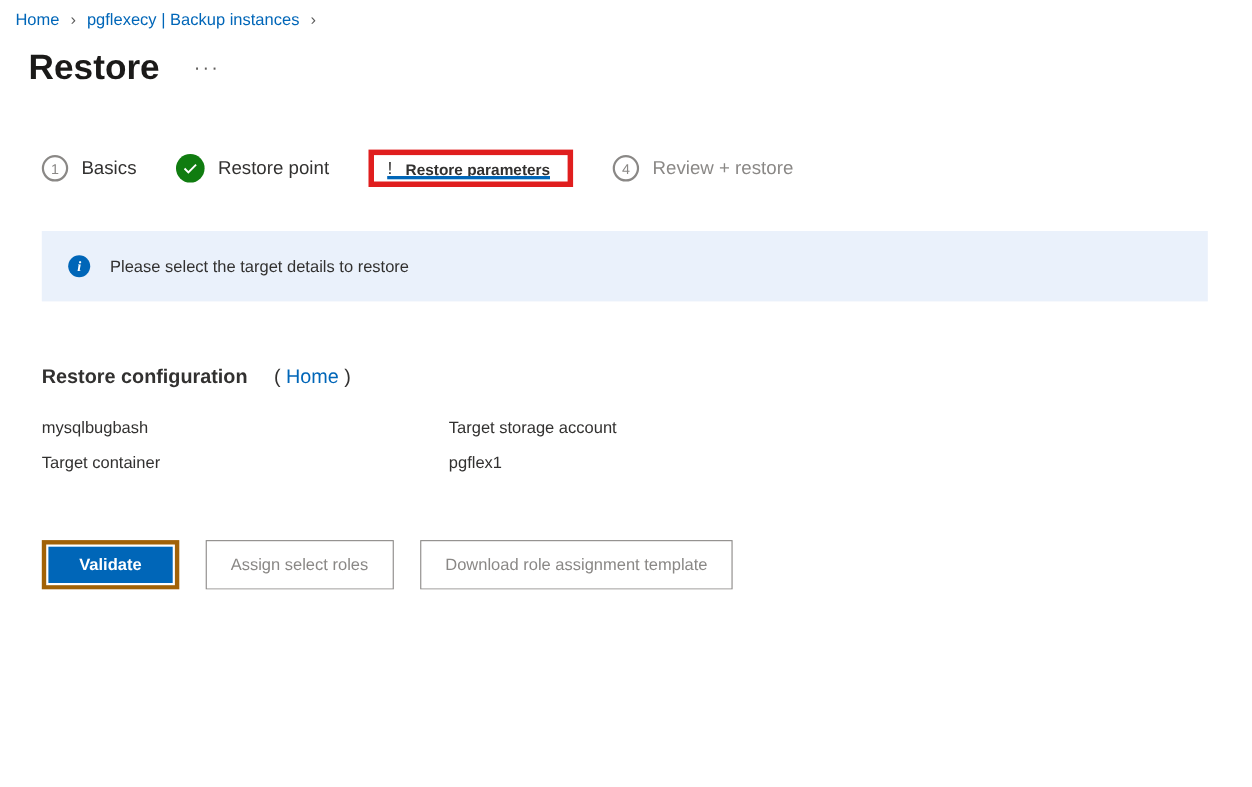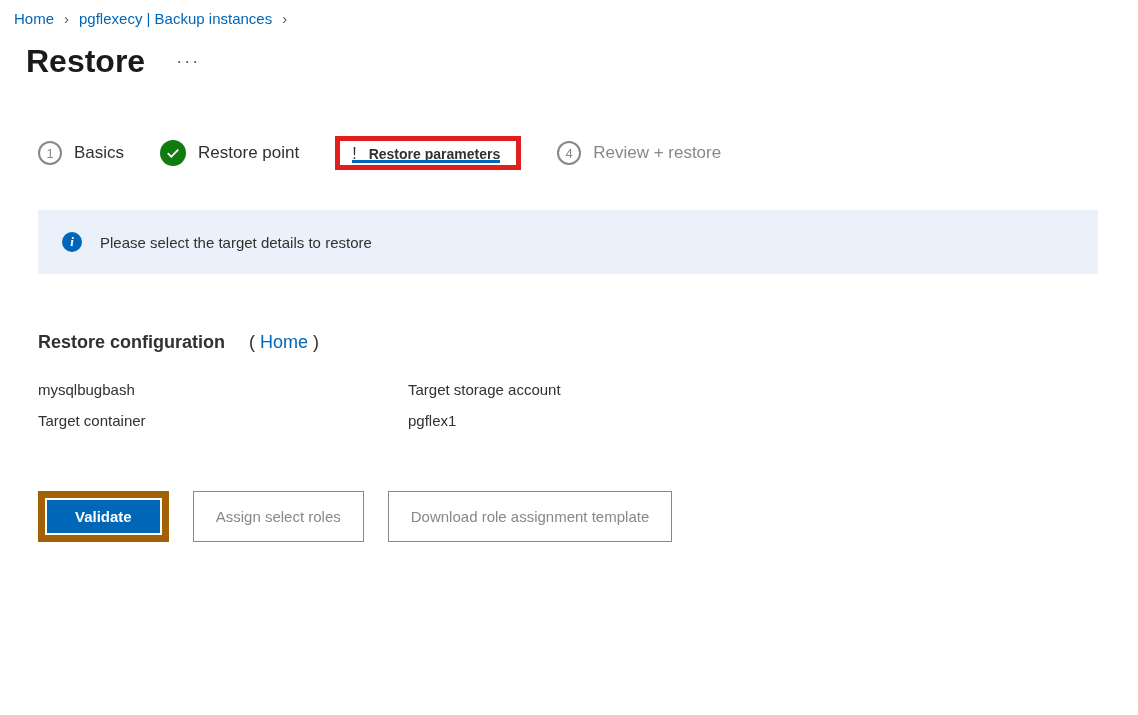--- a/index.html
+++ b/index.html
@@ -102,21 +102,21 @@
     .buttons {
       display:flex; gap:24px;
       padding:62px 0 0 38px;
     }
     .btn {
       font-size:15px; padding:8px 22px;
       border:1px solid #8a8886; background:#fff; color:#8a8886;
       cursor:default;
     }
     .btn-primary-box {
-      border:7px solid #a16207;
+      border:4px solid #a16207;
       padding:2px;
       display:inline-block;
     }
     .btn-primary {
       background:#0066b8; color:#fff; border:none;
       font-weight:600; padding:8px 28px; font-size:15px;
       cursor:pointer;
     }
   </style>
 </head>

